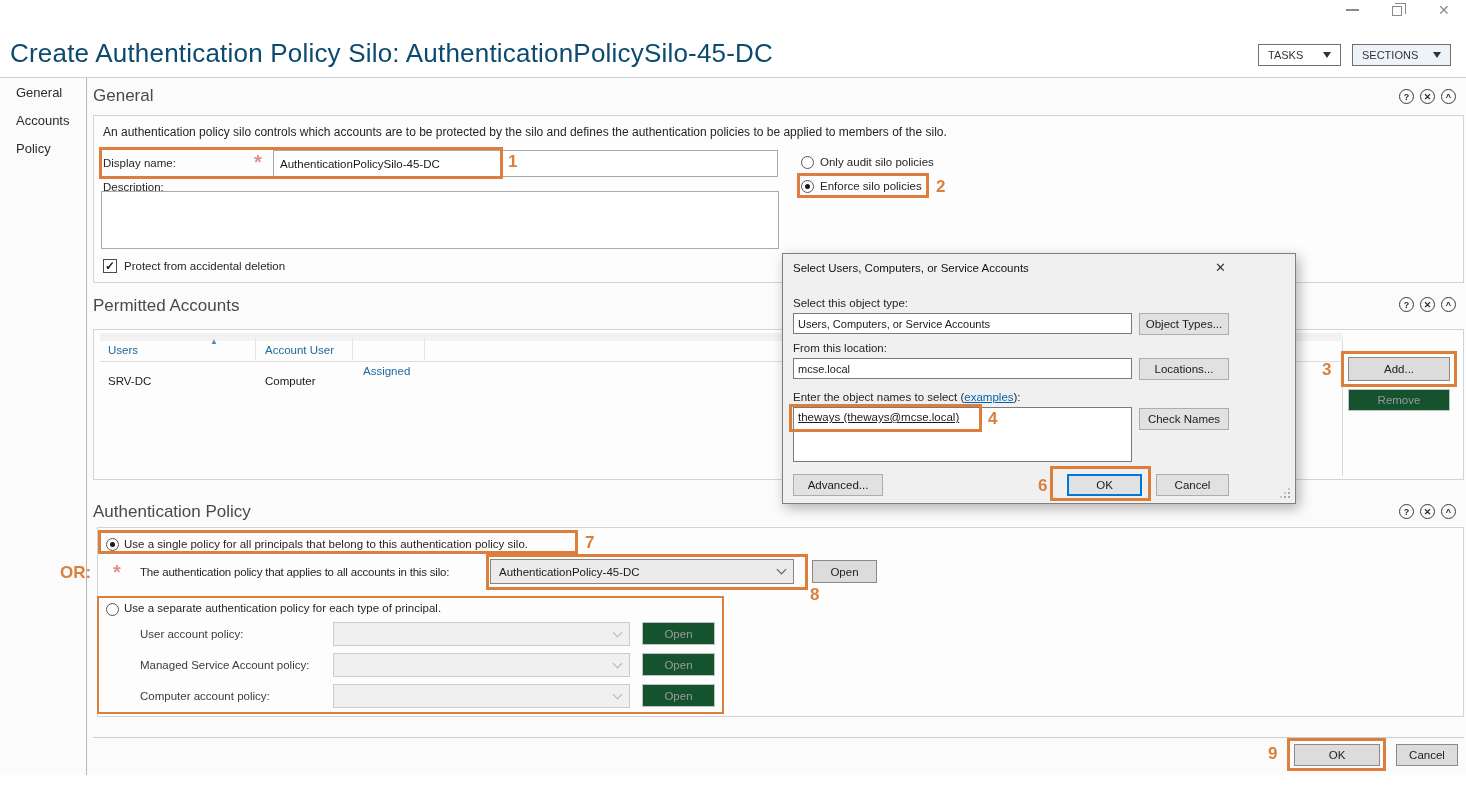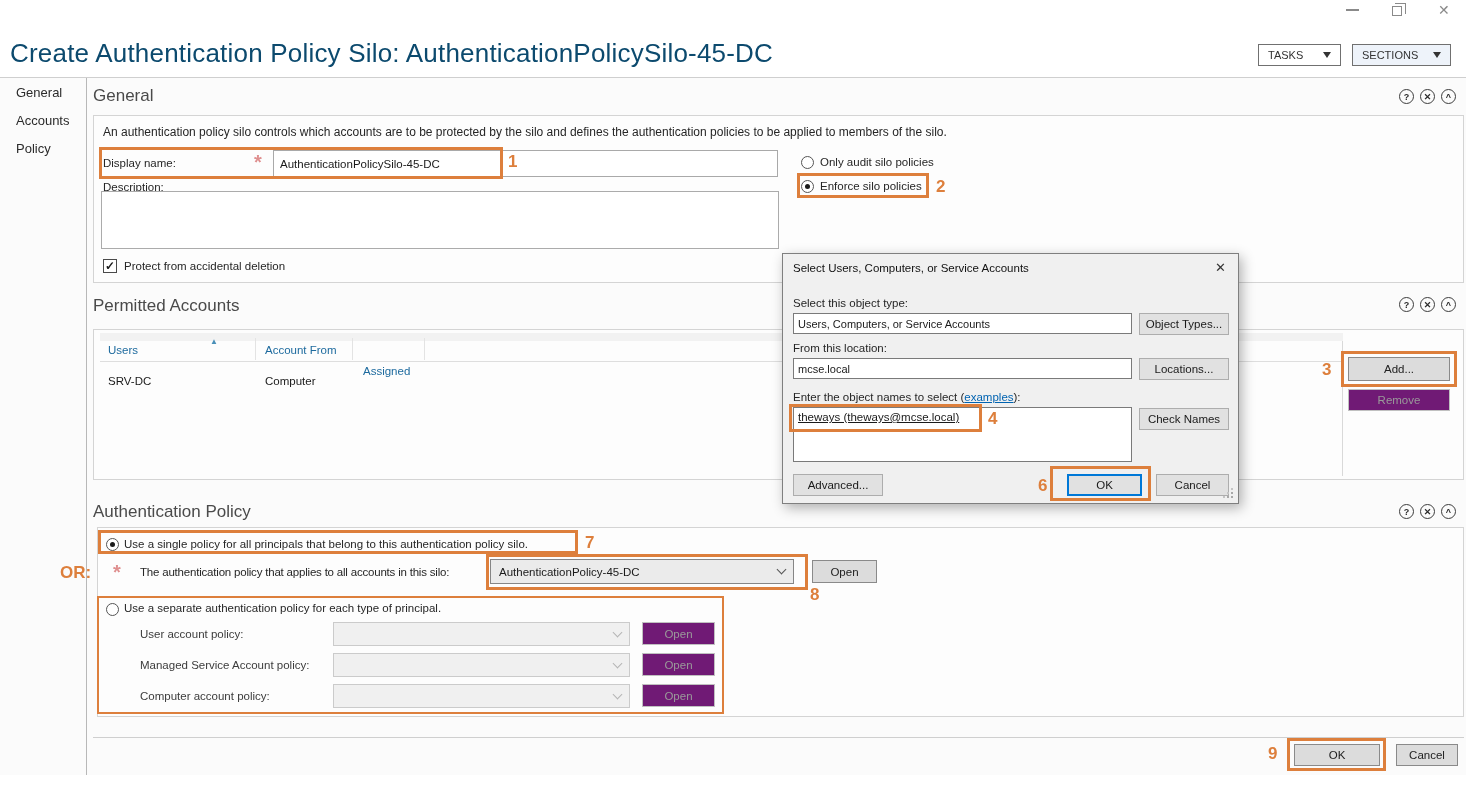--- a/index.html
+++ b/index.html
@@ -42,21 +42,21 @@
   .ann-box { position:absolute; border:3px solid #dd7f3c; }
   .ann-box.thin { border-width:2px; }
   .ann-num { position:absolute; font-size:17px; font-weight:bold; color:#dd7f3c; }
   .or-label { font-size:17px; font-weight:bold; color:#dd7f3c; }
 
   .col-hdr { font-size:11.5px; color:#1d6a9e; white-space:nowrap; }
   .cell { font-size:11.5px; color:#1a1a1a; white-space:nowrap; }
   .sort-asc { font-size:8px; color:#4a90b8; line-height:8px; }
 
   .btn-flat { background:#dcdcdc; border:1px solid #8a8a8a; font-size:11.5px; color:#222; display:flex; align-items:center; justify-content:center; cursor:default; }
-  .btn-flat.disabled { background:#701a75; border-color:#c0c0c0; color:#9a9a9a; }
+  .btn-flat.disabled { background:#14532d; border-color:#c0c0c0; color:#9a9a9a; }
 
   .dlg { background:#f0f0f0; border:1px solid #7f7f7f; box-shadow:3px 4px 12px rgba(0,0,0,0.3); }
   .dlg-title { font-size:11.5px; color:#111; white-space:nowrap; }
   .dlg-close { font-size:13px; color:#333; }
   .btn-win { background:#e1e1e1; border:1px solid #adadad; font-size:11.5px; color:#1a1a1a; display:flex; align-items:center; justify-content:center; cursor:default; }
   .btn-win.focused { border:2px solid #0078d7; }
   .link { color:#0063b1; text-decoration:underline; cursor:pointer; }
   .dlg-field { background:#fff; border:1px solid #7a7a7a; font-size:11px; color:#1a1a1a; padding:0 4px; font-family:"Liberation Sans", sans-serif; }
   .names-area { background:#fff; border:1px solid #7a7a7a; font-size:11.5px; color:#1a1a1a; padding:3px 4px; }
   .names-area .entry { text-decoration:underline; white-space:nowrap; }
@@ -127,21 +127,21 @@
   <div class="abs circle-icon" style="left:1399px; top:297px;">?</div>
   <div class="abs circle-icon" style="left:1420px; top:297px;">✕</div>
   <div class="abs circle-icon" style="left:1441px; top:297px;">^</div>
 
   <div class="abs sec-box" style="left:93px; top:329px; width:1371px; height:151px;"></div>
   <div class="abs" style="left:100px; top:333px; width:1243px; height:143px; border-right:1px solid #d9d9d9; background:#fdfdfd;"></div>
   <div class="abs" style="left:100px; top:333px; width:1243px; height:8px; background:#f2f2f2;"></div>
 
   <div class="abs col-hdr" style="left:108px; top:344px;">Users</div>
   <div class="abs sort-asc" style="left:210px; top:338px;">▲</div>
-  <div class="abs col-hdr" style="left:265px; top:344px;">Account From</div>
+  <div class="abs col-hdr" style="left:265px; top:344px;">Account User</div>
   <div class="abs col-hdr" style="left:363px; top:344px;margin-top:21px;">Assigned</div>
   <div class="abs vline" style="left:255px; top:338px; height:22px; border-color:#e3e3e3;"></div>
   <div class="abs vline" style="left:352px; top:338px; height:22px; border-color:#e3e3e3;"></div>
   <div class="abs vline" style="left:424px; top:338px; height:22px; border-color:#e3e3e3;"></div>
   <div class="abs hline" style="left:100px; top:361px; width:1243px; border-color:#dedede;"></div>
 
   <div class="abs cell" style="left:108px; top:375px;">SRV-DC</div>
   <div class="abs cell" style="left:265px; top:375px;">Computer</div>
 
   <div class="abs btn-flat" style="left:1348px; top:357px; width:102px; height:24px;">Add...</div>
@@ -189,21 +189,21 @@
   <div class="abs combo disabled" style="left:333px; top:684px; width:297px; height:23px;">
     <span></span>
       <span class="chev"></span>
   </div>
   <div class="abs btn-flat disabled" style="left:642px; top:684px; width:73px; height:23px;">Open</div>
 
   <div class="abs hline" style="left:93px; top:737px; width:1371px;"></div>
   <div class="abs btn-flat" style="left:1294px; top:744px; width:86px; height:22px;">OK</div>
   <div class="abs btn-flat" style="left:1396px; top:744px; width:62px; height:22px;">Cancel</div>
 
-  <div class="abs dlg" style="left:782px; top:253px; width:457px; height:251px;">
+  <div class="abs dlg" style="left:782px; top:253px; width:514px; height:251px;">
     <div class="abs dlg-title" style="left:10px; top:8px;">Select Users, Computers, or Service Accounts</div>
     <div class="abs dlg-close" style="left:432px; top:6px;">✕</div>
 
     <div class="abs lbl" style="left:10px; top:43px;">Select this object type:</div>
     <input class="abs dlg-field" style="left: 10px; top: 59px; width: 339px; height: 21px;" readonly="" value="Users, Computers, or Service Accounts">
     <div class="abs btn-win" style="left:356px; top:59px; width:90px; height:22px;">Object Types...</div>
 
     <div class="abs lbl" style="left:10px; top:88px;">From this location:</div>
     <input class="abs dlg-field" style="left: 10px; top: 104px; width: 339px; height: 21px;" readonly="" value="mcse.local">
     <div class="abs btn-win" style="left:356px; top:104px; width:90px; height:22px;">Locations...</div>

